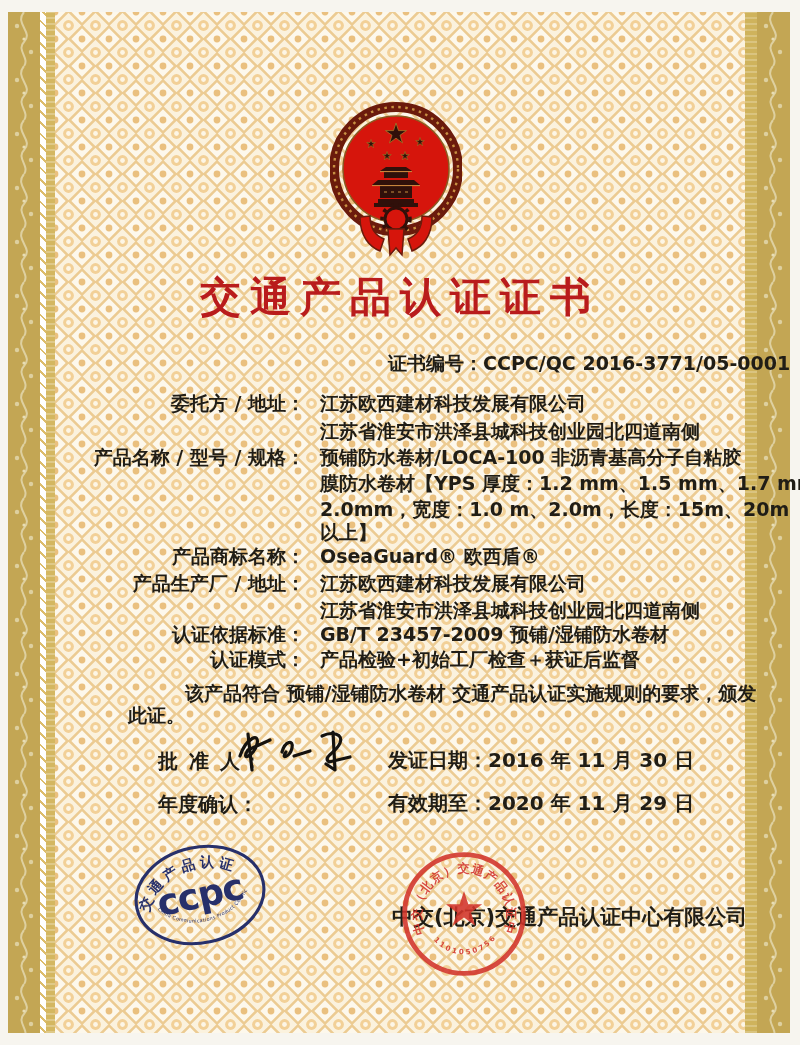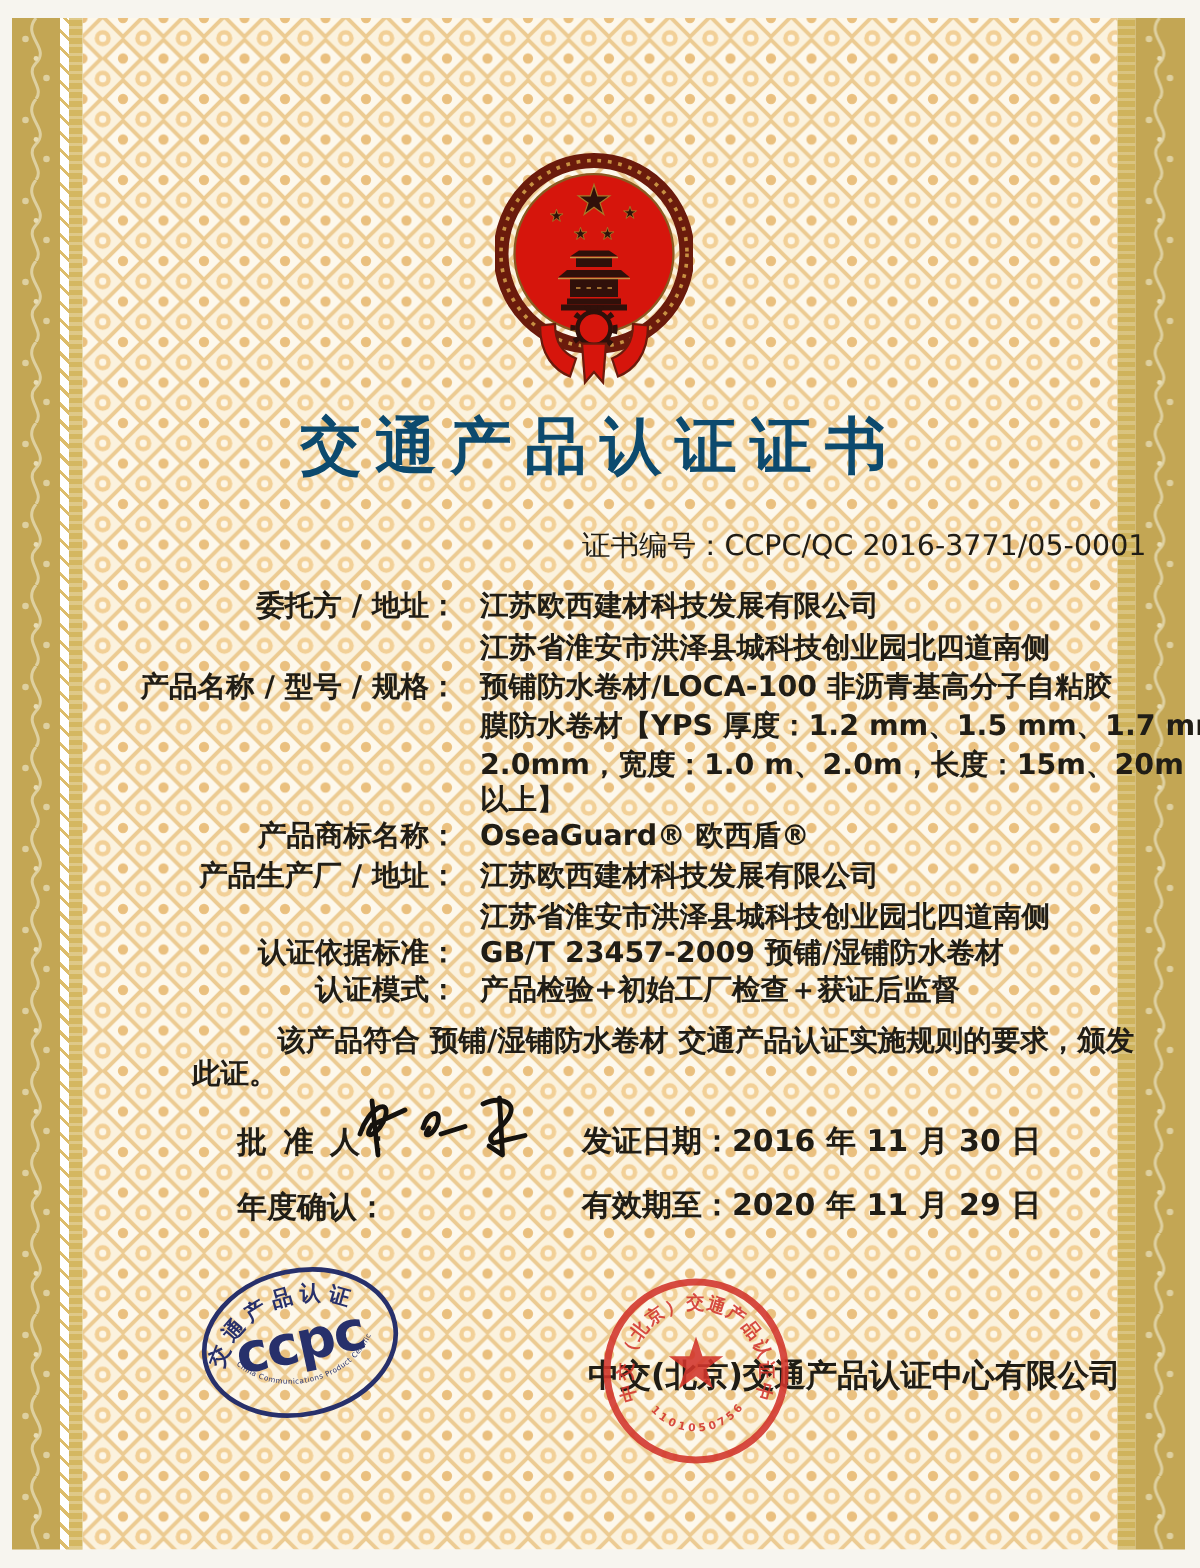--- a/index.html
+++ b/index.html
@@ -30,25 +30,25 @@
 
   .layer { position:absolute; inset:0; z-index:2; }
 
   
   .emblem { position:absolute; left:330px; top:99px; width:132px; height:158px; }
 
   
   .title {
     position:absolute; left:0; top:270px; width:800px;
     text-align:center; font-size:41px; font-weight:900;
-    letter-spacing:9px; color:#0c4a6e;
-  }
-
-  
-  .certno { position:absolute; left:388px; top:351px; font-size:19px; font-weight:normal; white-space:nowrap; }
+    letter-spacing:9px; color:#b91c1c;
+  }
+
+  
+  .certno { position:absolute; left:388px; top:351px; font-size:19px; font-weight:bold; white-space:nowrap; }
 
   
   .flabel {
     position:absolute; left:55px; width:250px; text-align:right;
     font-size:19px; font-weight:bold; white-space:nowrap;
   }
   .fvalue {
     position:absolute; left:320px; width:290px;
     font-size:19px; font-weight:bold; white-space:nowrap;
   }

